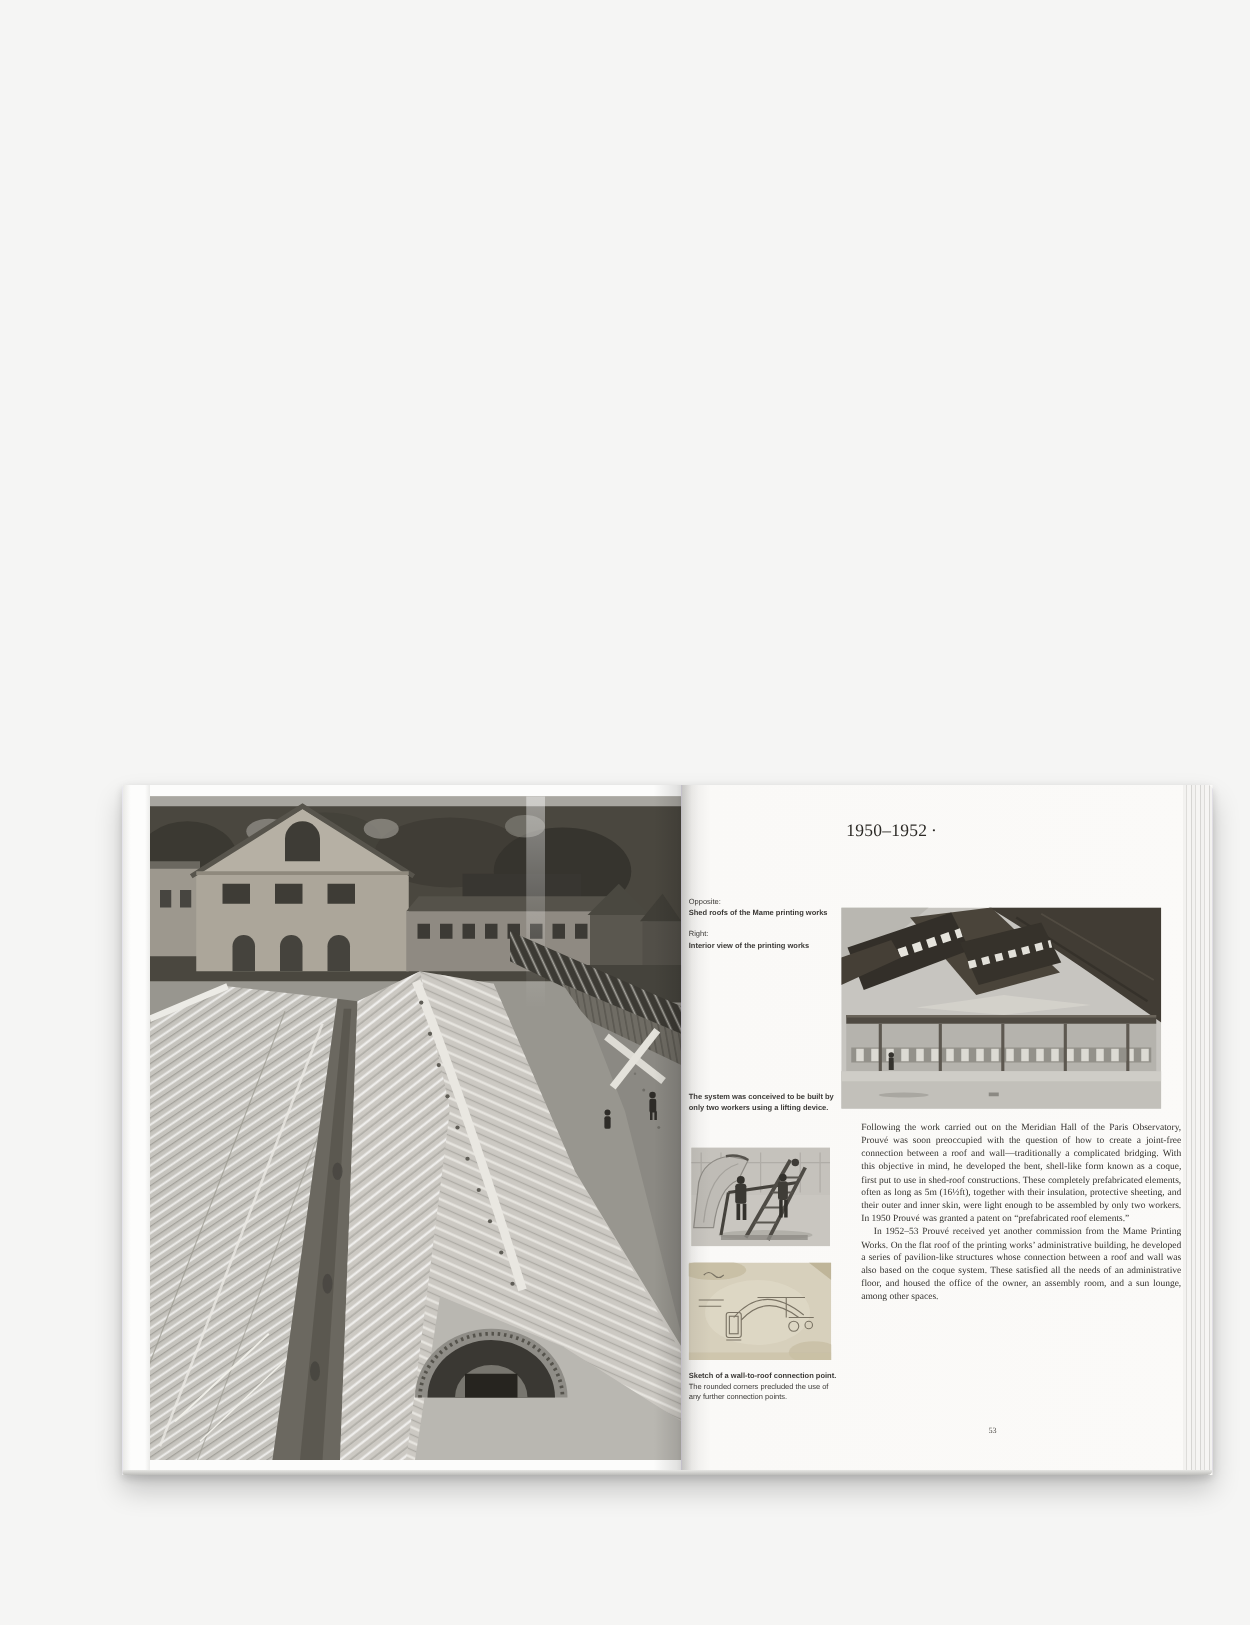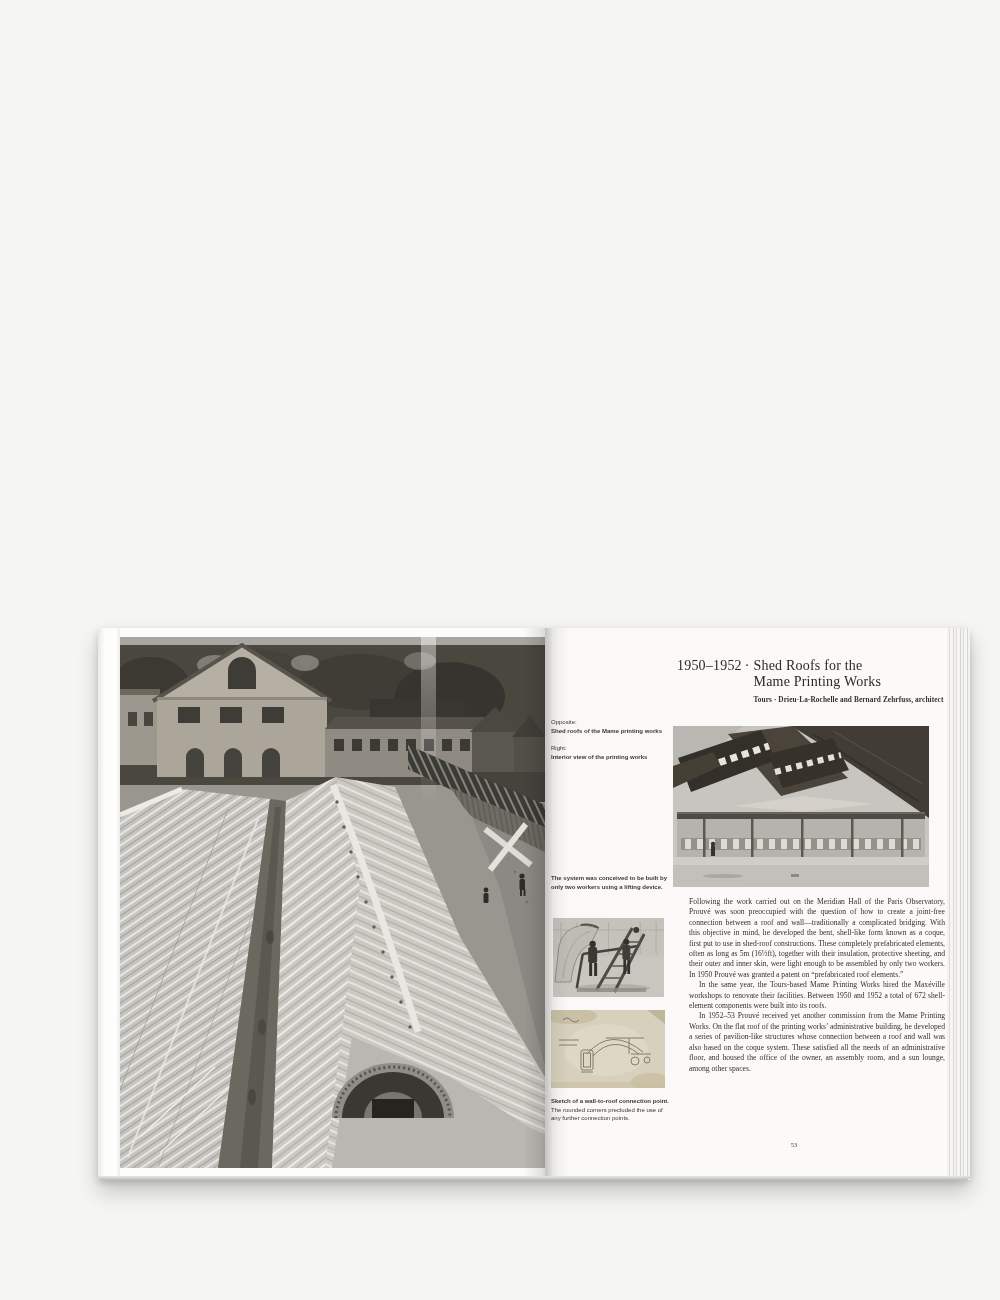--- a/index.html
+++ b/index.html
@@ -187,25 +187,20 @@
         <path d="M244,481 A29,26 0 1 1 302,481 Z" fill="#78766f"></path>
         <rect x="252" y="462" width="42" height="19" fill="#26241f"></rect>
       </svg>
     </div>
 
     <div class="right-page">
 
       <div class="title-block" style="left:132px;">
         <span class="title-years">1950–1952</span>
         <span class="title-dot">·</span>
-        <span class="title-lines">
-          <div>Shed Roofs for the</div>
-          <div>Mame Printing Works</div>
-          <div class="title-sub">Tours · Drieu-La-Rochelle and Bernard Zehrfuss, architect</div>
-        </span>
       </div>
 
       <div class="cap" style="left:6px;top:90px;">
         <div class="cap-label">Opposite:</div>
         <div class="cap-bold">Shed roofs of the Mame printing works</div>
         <div class="cap-label cap-gap">Right:</div>
         <div class="cap-bold">Interior view of the printing works</div>
       </div>
 
       <svg class="interior-photo" style="left:128px;" viewBox="0 0 256 161" preserveAspectRatio="none">
@@ -328,21 +323,20 @@
         </g>
       </svg>
 
       <div class="cap" style="left:6px;top:469px;">
         <span class="cap-bold">Sketch of a wall-to-roof connection point.</span>
         <span class="cap-label">The rounded corners precluded the use of any further connection points.</span>
       </div>
 
       <div class="body-col" style="left:144px;">
         <p>Following the work carried out on the Meridian Hall of the Paris Observatory, Prouvé was soon preoccupied with the question of how to create a joint-free connection between a roof and wall—traditionally a complicated bridging. With this objective in mind, he developed the bent, shell-like form known as a coque, first put to use in shed-roof constructions. These completely prefabricated elements, often as long as 5m (16½ft), together with their insulation, protective sheeting, and their outer and inner skin, were light enough to be assembled by only two workers. In 1950 Prouvé was granted a patent on “prefabricated roof elements.”</p>
-        <p class="indent">In the same year, the Tours-based Mame Printing Works hired the Maxéville workshops to renovate their facilities. Between 1950 and 1952 a total of 672 shell-element components were built into its roofs.</p>
         <p class="indent">In 1952–53 Prouvé received yet another commission from the Mame Printing Works. On the flat roof of the printing works’ administrative building, he developed a series of pavilion-like structures whose connection between a roof and wall was also based on the coque system. These satisfied all the needs of an administrative floor, and housed the office of the owner, an assembly room, and a sun lounge, among other spaces.</p>
       </div>
 
       <div class="page-number" style="left:239px;">53</div>
     </div>
 
     <div class="gutter"></div>
     <div class="fore-edge"></div>
     <div class="bottom-edge"></div>
   </div>

